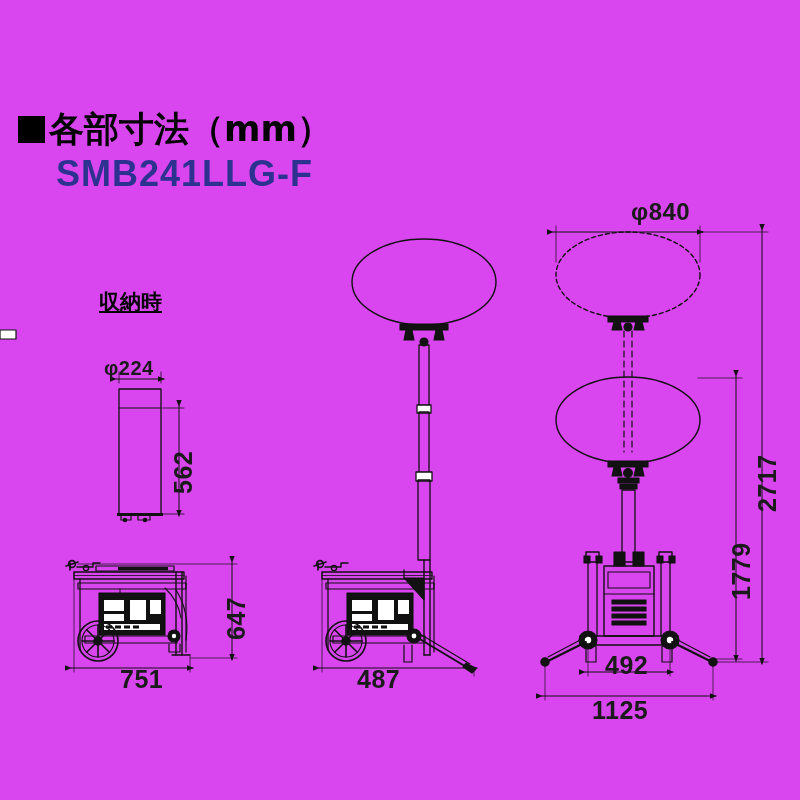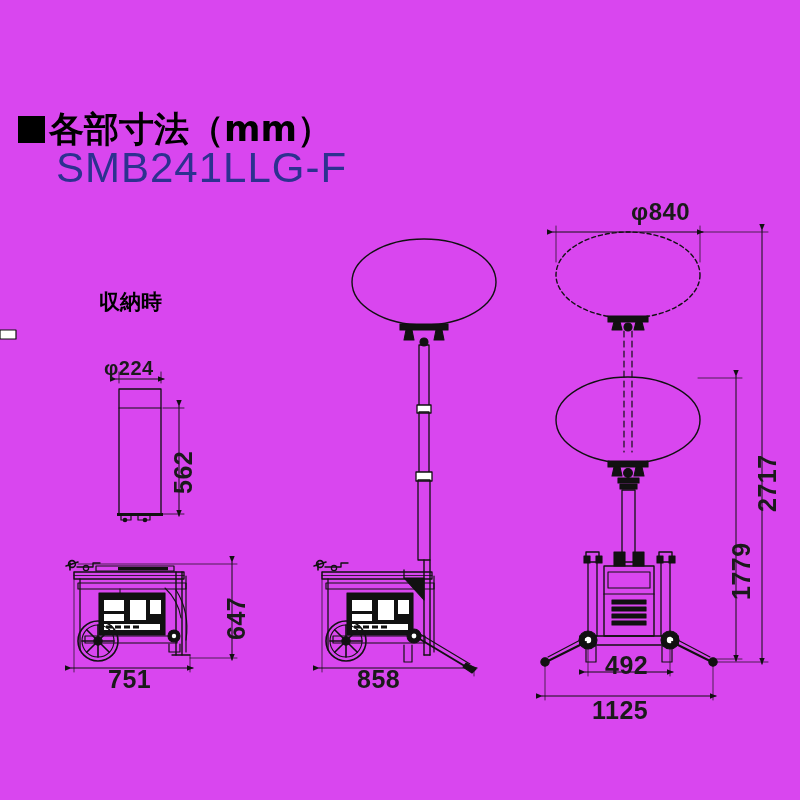--- a/index.html
+++ b/index.html
@@ -38,24 +38,24 @@
   #title-text {
     font-size: 35px;
     font-weight: 700;
     color: #000000;
     letter-spacing: 0px;
     line-height: 1;
     white-space: nowrap;
     font-family: "DejaVu Sans", "Liberation Sans", sans-serif;
   }
   #model-text {
-    margin-top: 0;
+    margin-top: 9px;
     margin-left: 38px;
-    font-size: 42px;
-    font-weight: 400;
+    font-size: 36px;
+    font-weight: 700;
     color: #2d3190;
     letter-spacing: 1px;
     line-height: 1;
     white-space: nowrap;
   }
 
   
   .svg-layer {
     position: absolute;
     left: 0;
@@ -79,20 +79,21 @@
     transform: rotate(-90deg);
   }
   .jp-label {
     position: absolute;
     font-family: "DejaVu Sans", "Liberation Sans", sans-serif;
     font-size: 21px;
     font-weight: 700;
     color: #000000;
     white-space: nowrap;
     line-height: 1;
+    text-decoration: underline;
   }
 </style>
 </head>
 <body>
 
 <div id="page">
 
   <div id="header-block">
     <div id="title-row">
       <span id="title-bullet"></span>
@@ -356,25 +357,25 @@
 
     </g>
   </svg>
 
   <div class="jp-label" style="left:99px; top:292px;">収納時</div>
 
   <div class="dim-label" style="left:104px; top:358px; font-size:20px;">φ224</div>
 
   <div class="dim-label vertical" style="left:171px; top:494px;">562</div>
 
-  <div class="dim-label" style="left:108px; top:667px;">751</div>
+  <div class="dim-label" style="left:120px; top:667px;">751</div>
 
   <div class="dim-label vertical" style="left:224px; top:640px;">647</div>
 
-  <div class="dim-label" style="left:357px; top:667px;">858</div>
+  <div class="dim-label" style="left:357px; top:667px;">487</div>
 
   <div class="dim-label" style="left:587px; top:200px; font-size:24px;margin-left:44px;">φ840</div>
 
   <div class="dim-label vertical" style="left:729px; top:600px;">1779</div>
 
   <div class="dim-label vertical" style="left:755px; top:512px;">2717</div>
 
   <div class="dim-label" style="left:605px; top:645px;margin-top:8px;">492</div>
 
   <div class="dim-label" style="left:592px; top:670px;margin-top:28px;">1125</div>

